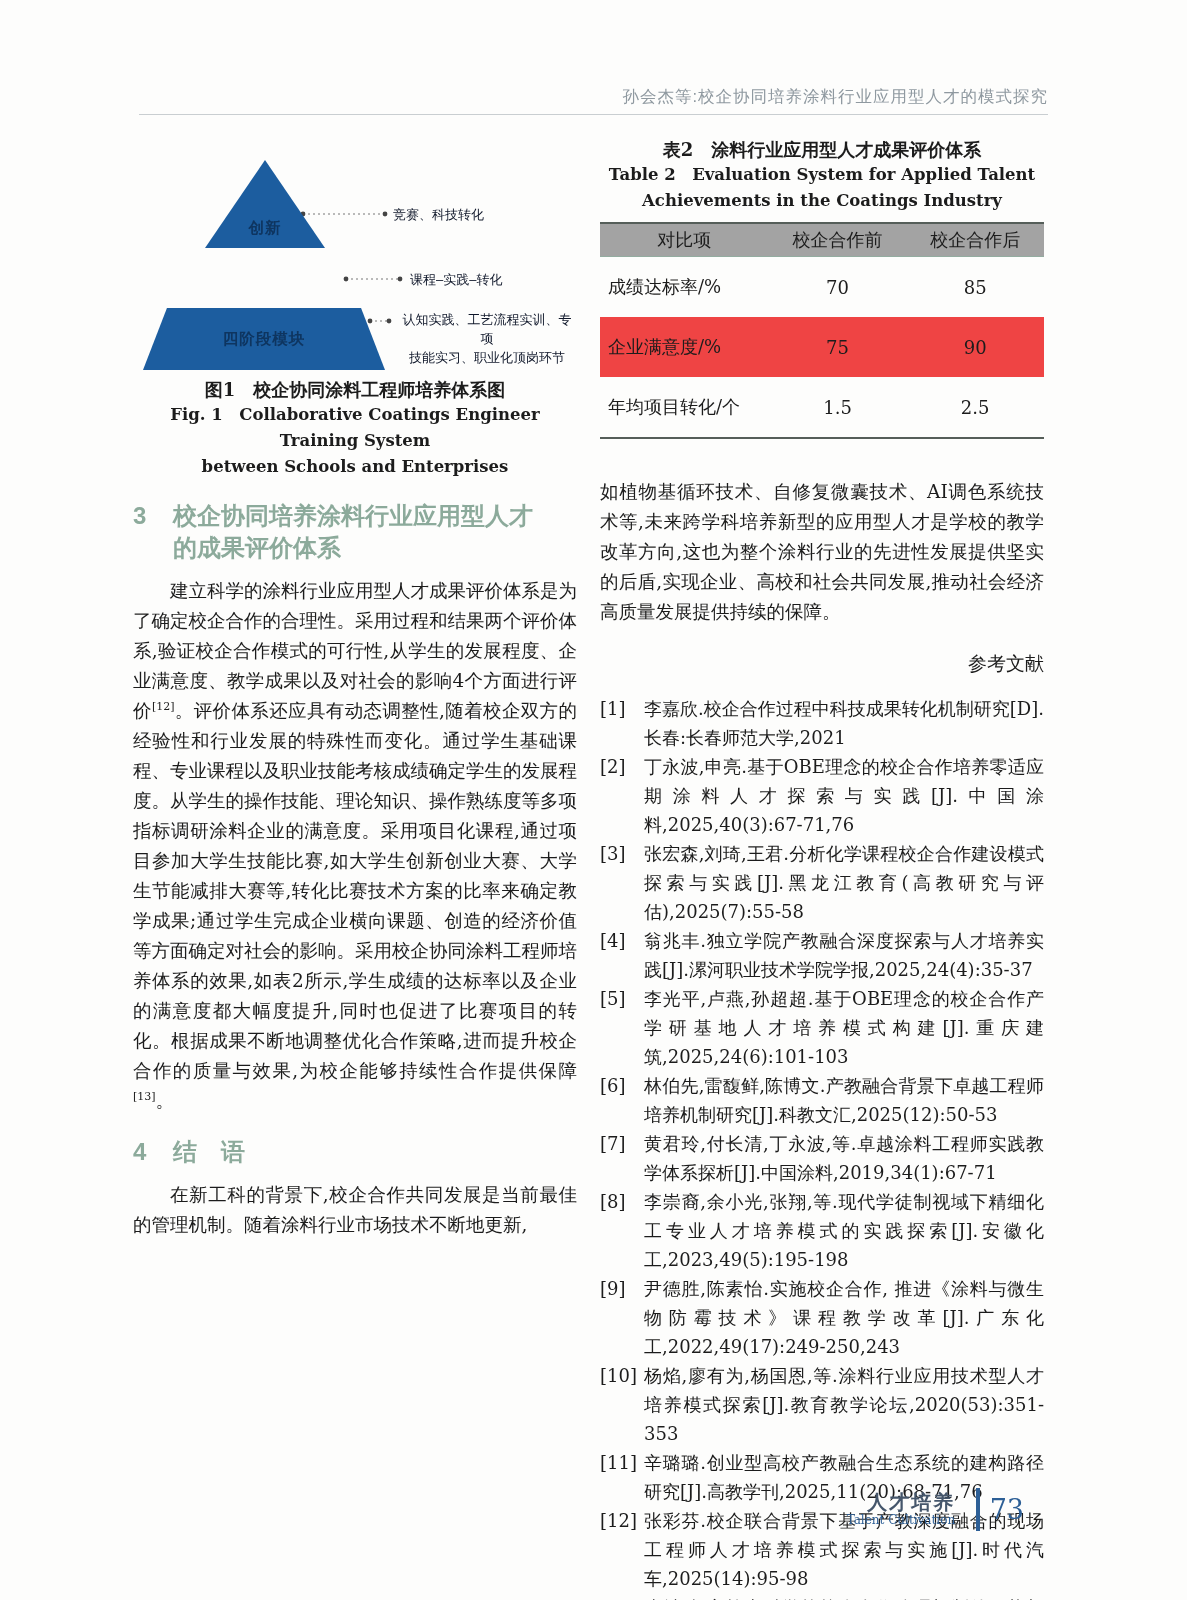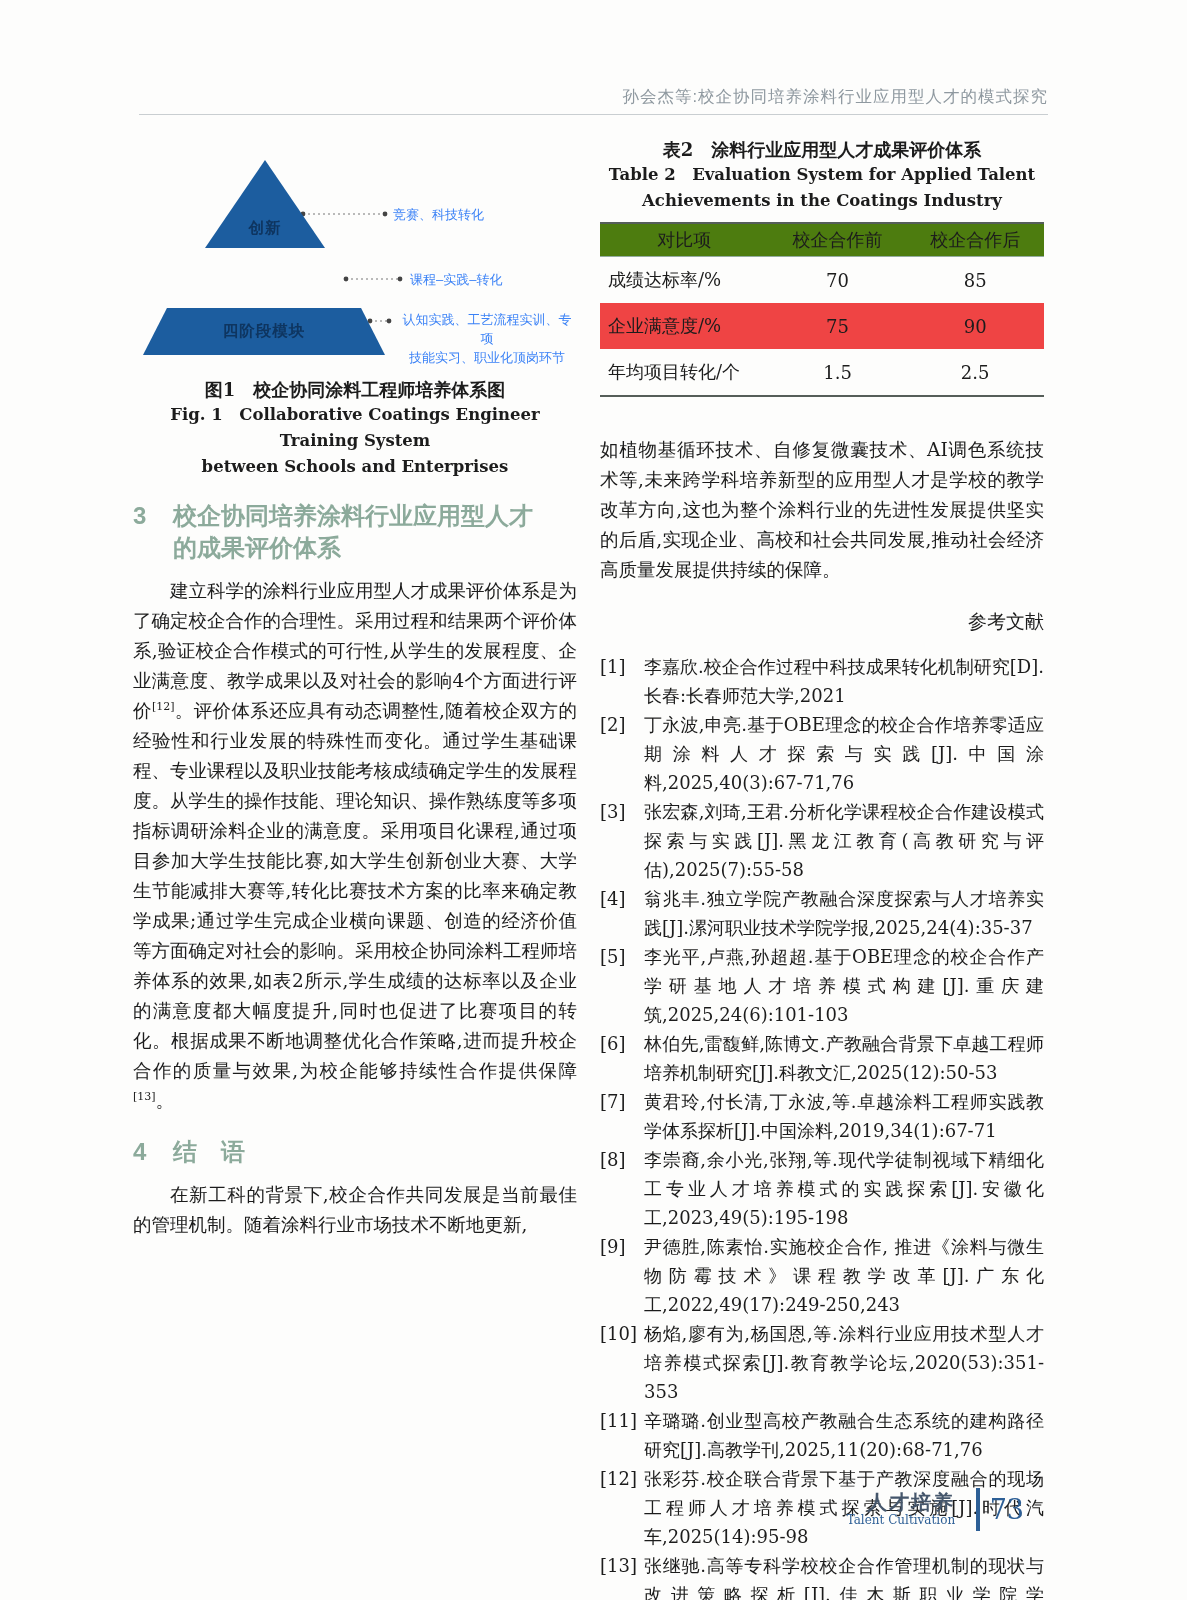--- a/index.html
+++ b/index.html
@@ -29,31 +29,31 @@
   p.indent { text-indent:2em; }
   sup.cite { font-size:11px; vertical-align:super; line-height:0; }
   
   .figure { position:relative; height:214px; margin-top:16px; }
   .pyr { position:absolute; display:flex; align-items:center; justify-content:center; }
   .pyr-top { left:72px; top:8px; width:120px; height:88px; background:#1c5d9f;
     clip-path:polygon(50% 0,100% 100%,0 100%); align-items:flex-end; }
   .pyr-top .pyr-label { padding-bottom:9px; }
   .pyr-mid { left:39px; top:100px; width:186px; height:50px; background:#fdc10d;
     clip-path:polygon(15% 0,85% 0,100% 100%,0 100%); }
-  .pyr-bot { left:10px; top:156px; width:242px; height:47px; background:#1c5d9f;
+  .pyr-bot { left:10px; top:156px; width:242px; height:62px; background:#1c5d9f;
     clip-path:polygon(9.9% 0,90.1% 0,100% 100%,0 100%); }
   .pyr-label {
     font-family:"Liberation Sans",sans-serif; font-weight:bold;
     font-size:15.5px; color:#0e3560; letter-spacing:1px;
   }
   .pyr-mid .pyr-label { color:#333d33; }
   .fig-leaders { position:absolute; left:0; top:0; width:444px; height:214px; }
   .fig-ann {
     position:absolute; font-family:"Liberation Sans",sans-serif;
-    font-size:13px; color:#3b82f6; line-height:19px; white-space:nowrap;
+    font-size:13px; color:#0f172a; line-height:19px; white-space:nowrap;
   }
   .fig-ann1 { left:260px; top:53px; }
   .fig-ann2 { left:277px; top:118px; }
   .fig-ann3 { left:264px; top:158px; width:180px; text-align:center; white-space:normal; }
   .fig-cap-zh { text-align:center; font-weight:bold; font-size:18px; margin-top:12px; }
   .fig-cap-en { text-align:center; font-weight:bold; font-size:16.5px; line-height:26px; }
   
   .sec {
     display:flex; color:#8caa9b;
     font-family:"Liberation Sans",sans-serif; font-weight:bold;
@@ -62,23 +62,23 @@
   .sec-num { width:40px; flex-shrink:0; }
   .sec-title { flex:1; }
   
   .tbl-cap-zh { text-align:center; font-weight:bold; font-size:18px; margin-top:2px; }
   .tbl-cap-en { text-align:center; font-weight:bold; font-size:16.5px; line-height:26px; }
   table.data {
     width:100%; border-collapse:collapse; margin-top:8px;
     border-top:2px solid #555e59; border-bottom:2px solid #555e59;
     font-size:18px;
   }
-  table.data thead tr { background:#4d7c0f; border-bottom:1px solid #93aca0;padding-left:44px; }
+  table.data thead tr { background:#a3a3a3; border-bottom:1px solid #93aca0;padding-left:44px; }
   table.data th { font-weight:normal; padding:4px 2px; text-align:center; }
-  table.data td { padding:11px 2px; text-align:center; }
+  table.data td { padding:18px 2px; text-align:center; }
   table.data td:first-child { text-align:left; padding-left:8px; }
   table.data tbody tr.alt { background:#ef4444; }
   
   .refs-title { text-align:right; font-weight:normal; font-size:19px; margin:24px 0 17px; }
   .ref { display:flex; font-size:18px; line-height:29px; }
   .ref-num { width:44px; flex-shrink:0; }
   .ref-text { flex:1; text-align:justify; }
   
   .logo { text-align:right; margin-top:6px; padding-right:2px; }
   .logo-zh {

